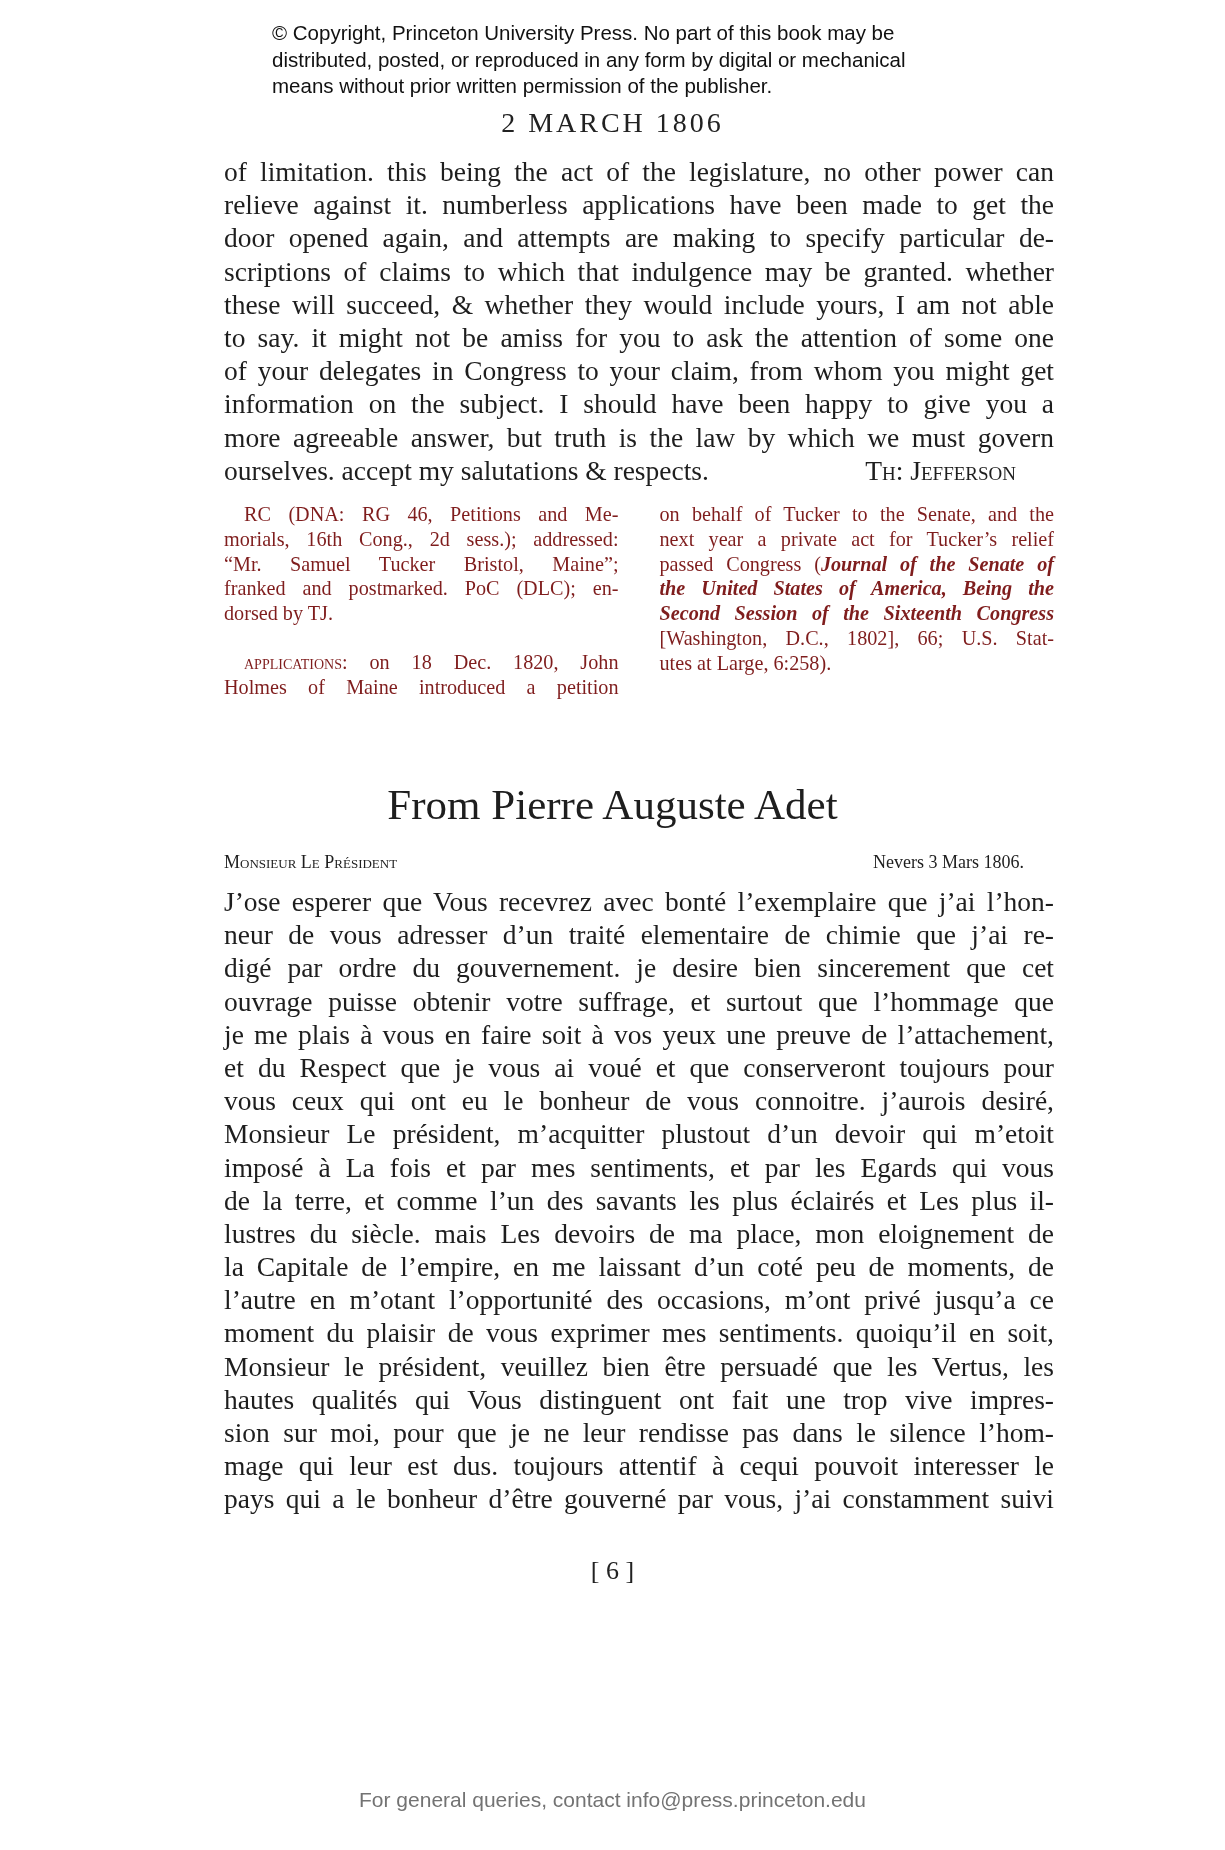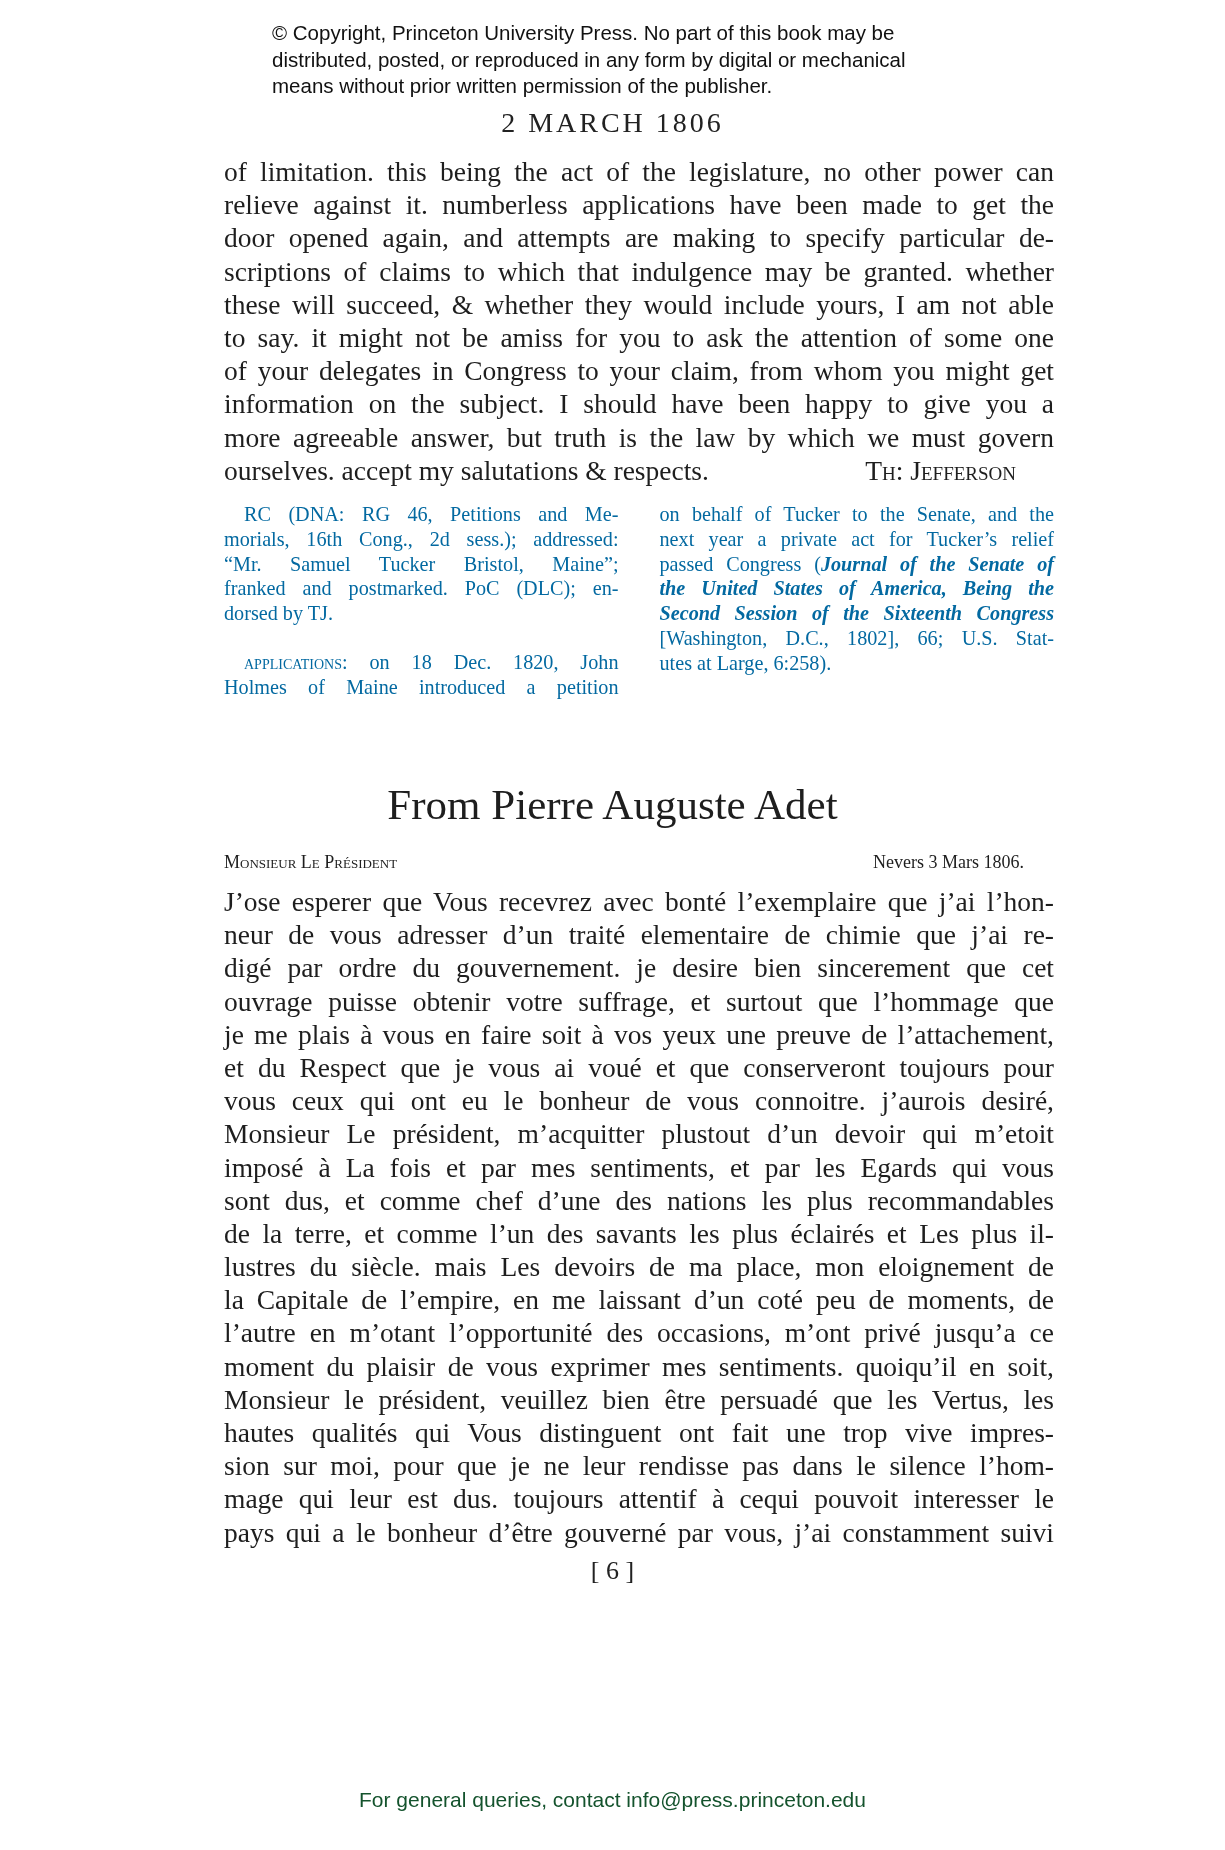--- a/index.html
+++ b/index.html
@@ -17,21 +17,21 @@
     position: absolute; left: 224px; width: 830px;
     font-family: "Liberation Serif", serif; font-size: 27.5px; line-height: 33.2px; color: #1e1e1e;
   }
   .body-text .line { white-space: nowrap; text-align: justify; text-align-last: justify; height: 33.2px; }
   .sc { font-variant: small-caps; }
   .sig-line { display: flex; justify-content: space-between; white-space: nowrap; height: 33.2px; }
   .sig-line .sig { padding-right: 38px; }
   .notes {
     position: absolute; top: 502px; left: 224px; width: 830px;
     display: flex; justify-content: flex-end;
-    font-family: "Liberation Serif", serif; font-size: 20.2px; line-height: 24.8px; color: #0369a1; gap: 41px;
+    font-family: "Liberation Serif", serif; font-size: 20.2px; line-height: 24.8px; color: #7f1d1d; gap: 41px;
   }
   .notes .col { width: 396px; }
   .notes .line { white-space: nowrap; text-align: justify; text-align-last: justify; height: 24.8px; }
   .notes .line.last { text-align-last: left; }
   .notes .indent { padding-left: 20px; }
   .notes .gap { height: 24px; }
   .notes i { font-style: italic; font-weight: bold; }
   .letter-title {
     position: absolute; left: 0; width: 1225px; top: 780px; text-align: center;
     font-family: "Liberation Serif", serif; font-size: 43px; color: #1e1e1e;
@@ -40,21 +40,21 @@
     position: absolute; left: 224px; width: 800px; top: 852px;
     display: flex; justify-content: space-between;
     font-family: "Liberation Serif", serif; font-size: 18px; color: #1e1e1e; white-space: nowrap;
   }
   .page-number {
     position: absolute; left: 0; width: 1225px; top: 1556px; text-align: center;
     font-family: "Liberation Serif", serif; font-size: 26px; color: #222;
   }
   .footer {
     position: absolute; left: 0; width: 1225px; top: 1788px; text-align: center;
-    font-family: "Liberation Sans", sans-serif; font-size: 21px; color: #14532d;
+    font-family: "Liberation Sans", sans-serif; font-size: 21px; color: #737373;
   }
 </style>
 </head>
 <body>
 
 <div class="copyright">
   <div>© Copyright, Princeton University Press. No part of this book may be</div>
   <div>distributed, posted, or reproduced in any form by digital or mechanical</div>
   <div>means without prior written permission of the publisher.</div>
 </div>
@@ -109,21 +109,20 @@
 <div class="body-text" style="top:885px;">
   <div class="line">J’ose esperer que Vous recevrez avec bonté l’exemplaire que j’ai l’hon-</div>
   <div class="line">neur de vous adresser d’un traité elementaire de chimie que j’ai re-</div>
   <div class="line">digé par ordre du gouvernement. je desire bien sincerement que cet</div>
   <div class="line">ouvrage puisse obtenir votre suffrage, et surtout que l’hommage que</div>
   <div class="line">je me plais à vous en faire soit à vos yeux une preuve de l’attachement,</div>
   <div class="line">et du Respect que je vous ai voué et que conserveront toujours pour</div>
   <div class="line">vous ceux qui ont eu le bonheur de vous connoitre. j’aurois desiré,</div>
   <div class="line">Monsieur Le président, m’acquitter plustout d’un devoir qui m’etoit</div>
   <div class="line">imposé à La fois et par mes sentiments, et par les Egards qui vous</div>
-  <div class="line">sont dus, et comme chef d’une des nations les plus recommandables</div>
   <div class="line">de la terre, et comme l’un des savants les plus éclairés et Les plus il-</div>
   <div class="line">lustres du siècle. mais Les devoirs de ma place, mon eloignement de</div>
   <div class="line">la Capitale de l’empire, en me laissant d’un coté peu de moments, de</div>
   <div class="line">l’autre en m’otant l’opportunité des occasions, m’ont privé jusqu’a ce</div>
   <div class="line">moment du plaisir de vous exprimer mes sentiments. quoiqu’il en soit,</div>
   <div class="line">Monsieur le président, veuillez bien être persuadé que les Vertus, les</div>
   <div class="line">hautes qualités qui Vous distinguent ont fait une trop vive impres-</div>
   <div class="line">sion sur moi, pour que je ne leur rendisse pas dans le silence l’hom-</div>
   <div class="line">mage qui leur est dus. toujours attentif à cequi pouvoit interesser le</div>
   <div class="line">pays qui a le bonheur d’être gouverné par vous, j’ai constamment suivi</div>

